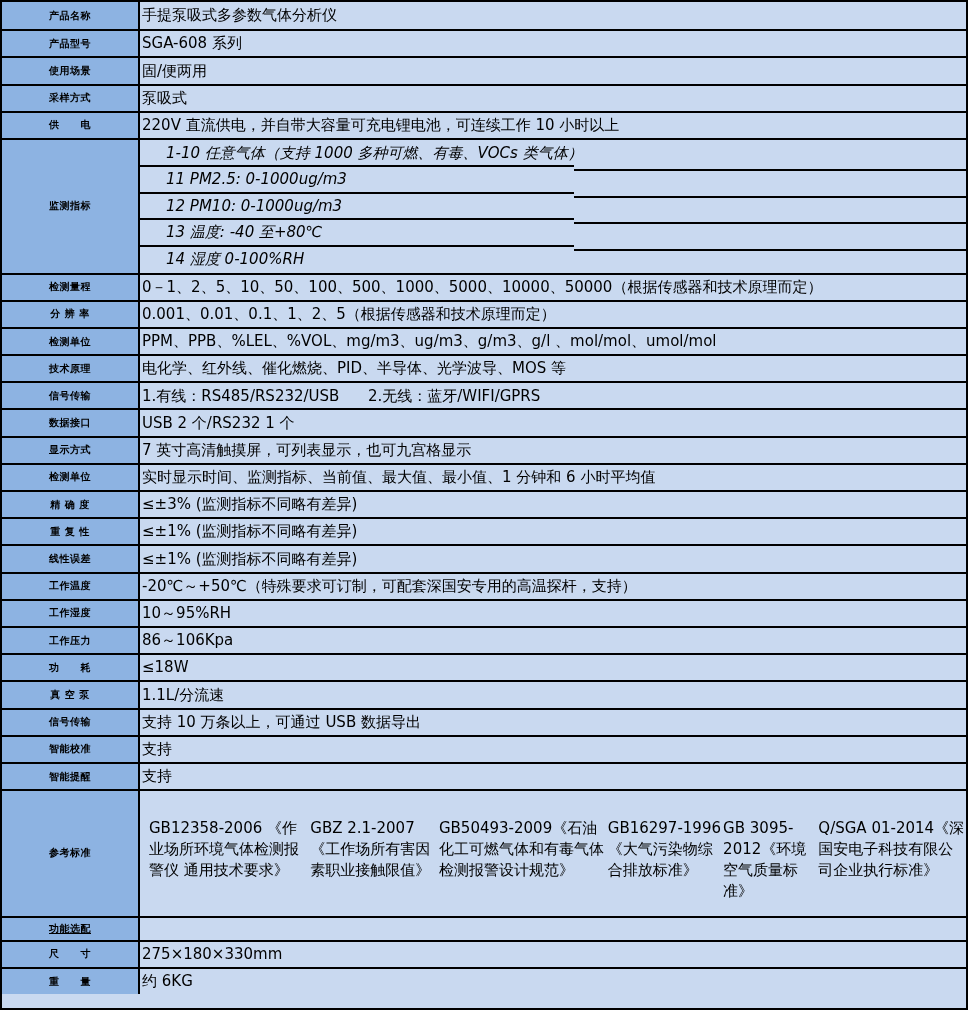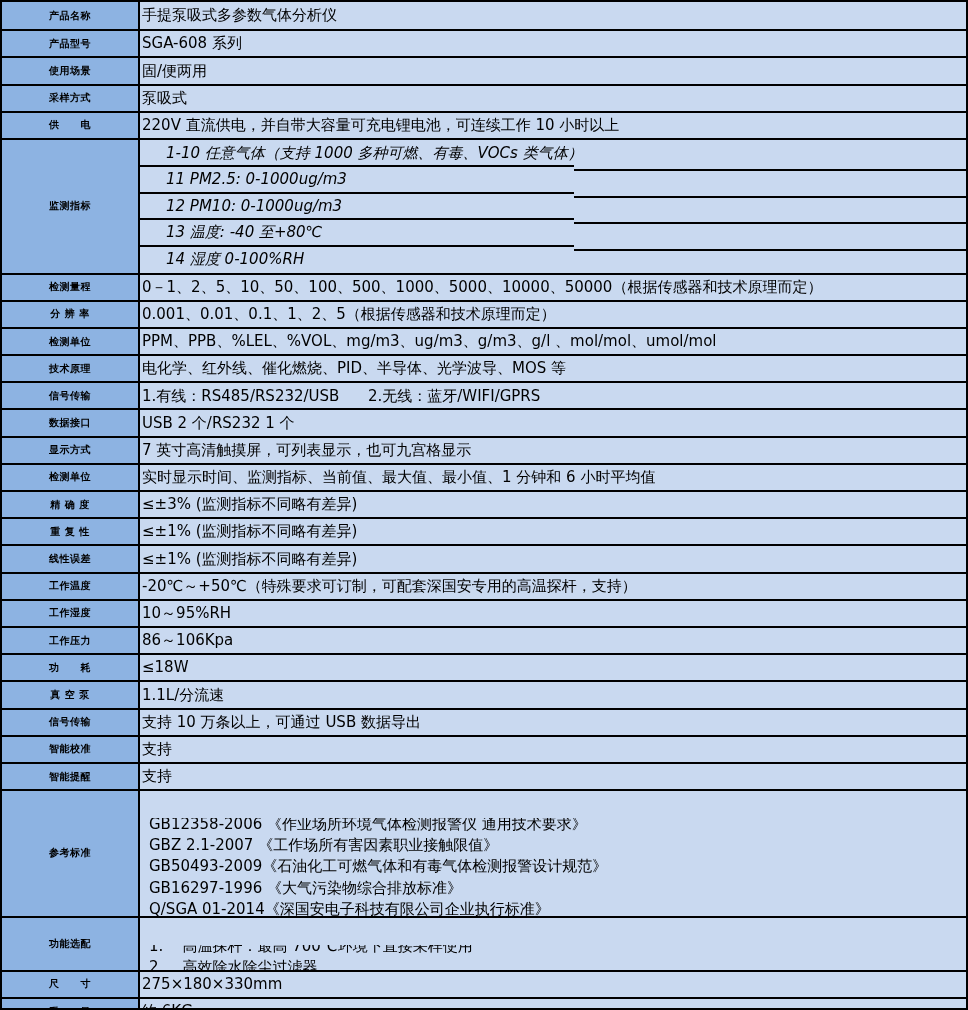--- a/index.html
+++ b/index.html
@@ -23,21 +23,21 @@
   .row {
     display: flex;
     flex: 0 0 auto;
     height: 27.2px;
     border-top: 2px solid var(--border-color, #000);
     box-sizing: border-box;
   }
   .row:first-child { border-top: none; }
   .row.subrows { height: 134.6px; }
   .row.lines   { height: 126.8px; }
-  .row.list    { height: 54px; }
+  .row.list    { height: 24px; text-decoration: underline; }
 
   .label-cell {
     flex: 0 0 138px;
     width: 138px;
     box-sizing: border-box;
     background: var(--label-bg, #8DB3E2);
     border-right: 2px solid var(--border-color, #000);
     display: flex;
     align-items: center;
     justify-content: center;
@@ -70,21 +70,21 @@
   }
   .subdiv-left, .subdiv-right {
     position: absolute;
     height: 2px;
     background: var(--border-color, #000);
   }
   .subdiv-left  { left: 0; width: 434px; }
   .subdiv-right { left: 434px; right: 0; }
   .value-cell.stack {
     display: flex;
-    flex-direction: column;
+    flex-direction: row;
     justify-content: center;
     padding-left: 9px;
     margin-top: 27px;
   }
   .value-cell.stack .line { line-height: 21.1px; }
 </style>
 </head>
 <body>
 
 <div id="spec-table" style="--label-bg: #8DB3E2; --value-bg: #C9D9F0; --border-color: #000000; color: rgb(0, 0, 0);">
@@ -183,21 +183,21 @@
     <div class="row simple">
       <div class="label-cell">智能校准</div>
       <div class="value-cell simple">支持</div>
     </div>
     <div class="row simple">
       <div class="label-cell">智能提醒</div>
       <div class="value-cell simple">支持</div>
     </div>
     <div class="row lines">
       <div class="label-cell">参考标准</div>
-      <div class="value-cell stack"><div class="line">GB12358-2006 《作业场所环境气体检测报警仪 通用技术要求》</div><div class="line">GBZ 2.1-2007 《工作场所有害因素职业接触限值》</div><div class="line">GB50493-2009《石油化工可燃气体和有毒气体检测报警设计规范》</div><div class="line">GB16297-1996 《大气污染物综合排放标准》</div><div class="line">Q/SGA 01-2014《深国安电子科技有限公司企业执行标准》</div></div>
+      <div class="value-cell stack"><div class="line">GB12358-2006 《作业场所环境气体检测报警仪 通用技术要求》</div><div class="line">GBZ 2.1-2007 《工作场所有害因素职业接触限值》</div><div class="line">GB50493-2009《石油化工可燃气体和有毒气体检测报警设计规范》</div><div class="line">GB16297-1996 《大气污染物综合排放标准》</div><div class="line">GB 3095-2012《环境空气质量标准》</div><div class="line">Q/SGA 01-2014《深国安电子科技有限公司企业执行标准》</div></div>
     </div>
     <div class="row list">
       <div class="label-cell">功能选配</div>
       <div class="value-cell stack"><div class="line">1.    高温探杆：最高 700℃环境下直接采样使用</div><div class="line">2.    高效除水除尘过滤器</div></div>
     </div>
     <div class="row simple">
       <div class="label-cell">尺　　寸</div>
       <div class="value-cell simple">275×180×330mm</div>
     </div>
     <div class="row simple">

